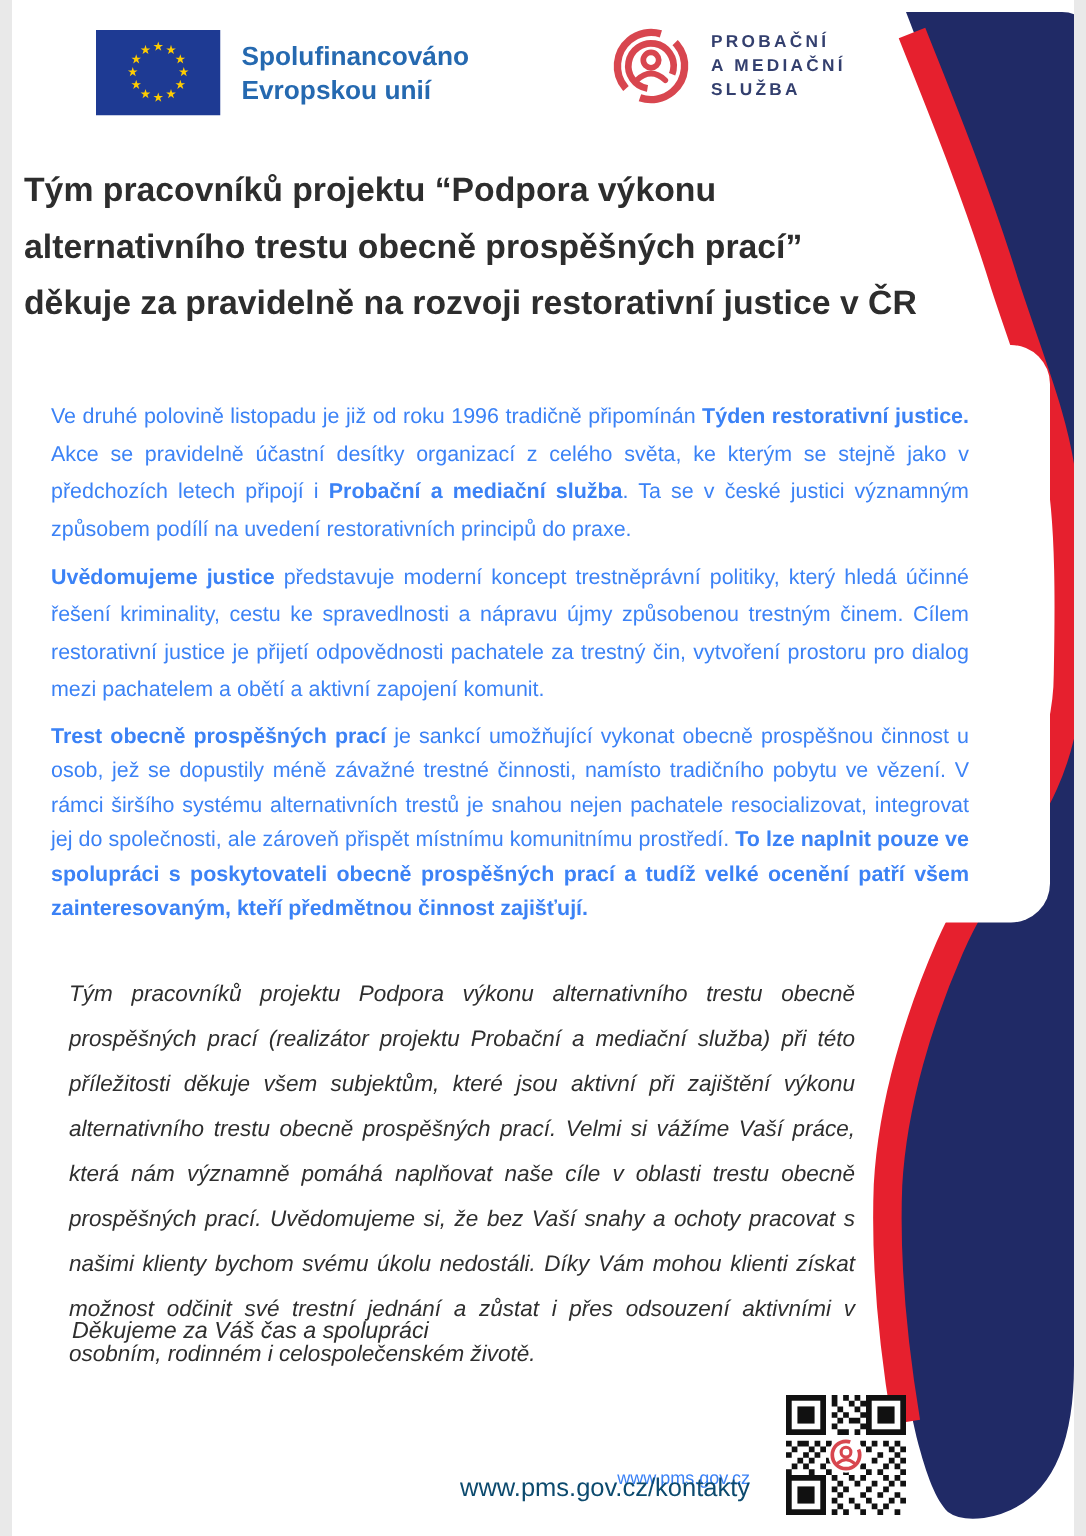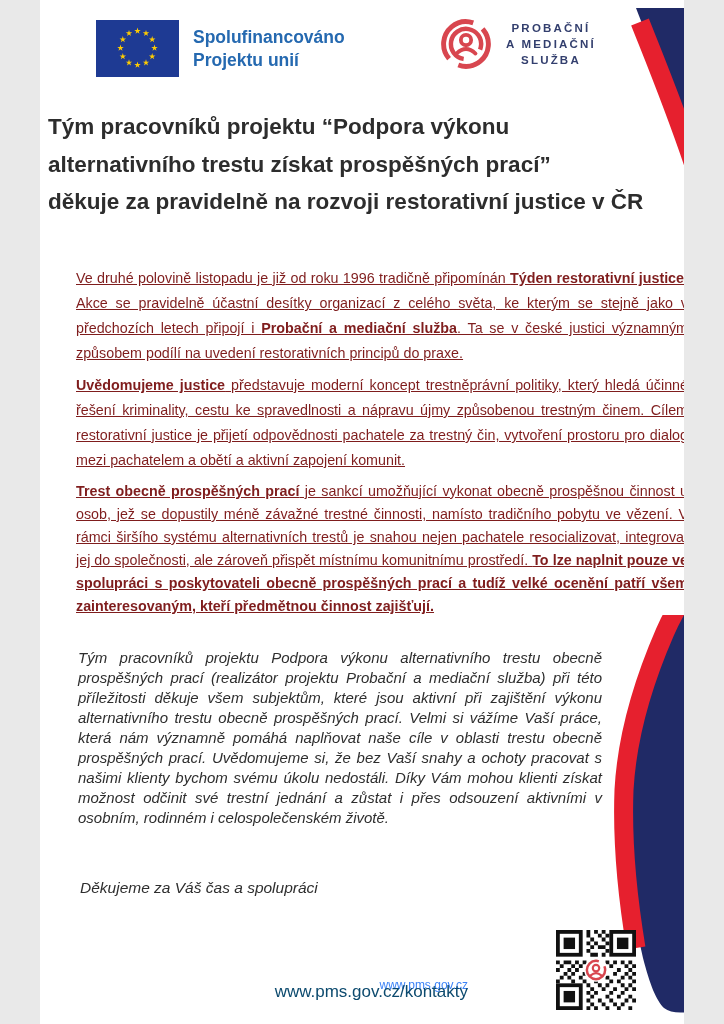--- a/index.html
+++ b/index.html
@@ -1,47 +1,47 @@
 <!DOCTYPE html>
 <html lang="cs"><head>
 <meta charset="utf-8">
 <style>
   html,body{margin:0;padding:0;background:#e9e9e9;}
   .page{
     position:relative;
-    width:644px;height:1024px;
+    width:708px;height:1024px;
     margin:0 auto;
     background:#ffffff;
     overflow:hidden;
     font-family:"Liberation Sans",sans-serif;
     color:#2e2e2e;
   }
   .decor{position:absolute;inset:0;z-index:1;}
   .layer{position:absolute;z-index:2;}
 
   
   .eu-badge{left:56px;top:20px;display:flex;align-items:center;gap:14px;}
   .eu-text{font-size:17.5px;font-weight:bold;color:#2569b0;line-height:23px;}
   .pms-badge{left:398px;top:16px;display:flex;align-items:center;gap:12px;}
-  .pms-text{font-size:11.5px;font-weight:600;letter-spacing:2.2px;color:#333f6e;line-height:16px;text-align:center;}
+  .pms-text{font-size:11.5px;font-weight:600;letter-spacing:2.2px;color:#333f6e;line-height:16px;}
 
   
   .title{left:8px;top:108px;width:670px;
          font-size:22.5px;line-height:37.5px;font-weight:bold;color:#2d2d2d;}
   .title span{display:block;}
 
   
-  .body-text{left:36px;top:266px;width:612px;text-align:justify;color:#7f1d1d;text-decoration:underline;}
+  .body-text{left:26px;top:266px;width:612px;text-align:justify;color:#3b82f6;}
   .body-text p{margin:0 0 7px 0;font-size:14.3px;line-height:25px;}
   .body-text p.tight{line-height:23px;margin-bottom:0;}
   .b{font-weight:bold;}
 
   
   .thanks{left:38px;top:648px;width:524px;font-style:italic;
-          font-size:15px;line-height:20px;text-align:justify;color:#2e2e2e;}
+          font-size:15px;line-height:30px;text-align:justify;color:#2e2e2e;}
   .closing{left:40px;top:874px;font-style:italic;font-size:15.5px;line-height:27px;color:#2e2e2e;}
   .closing span{display:block;}
 
   
   .url1{right:216px;top:978px;font-size:12px;color:#3b82f6;text-decoration:none;}
   .url2{right:216px;top:982px;font-size:17px;color:#0c4a6e;text-decoration:none;}
   .qr{left:516px;top:930px;width:80px;height:80px;}
 </style>
 </head>
 <body>
@@ -95,21 +95,21 @@
       <use href="#star" transform="translate(50,42.7)"></use>
       <use href="#star" transform="translate(41.5,45)"></use>
       <use href="#star" transform="translate(33,42.7)"></use>
       <use href="#star" transform="translate(26.8,36.5)"></use>
       <use href="#star" transform="translate(24.5,28)"></use>
       <use href="#star" transform="translate(26.8,19.5)"></use>
       <use href="#star" transform="translate(33,13.3)"></use>
     </svg>
     <div class="eu-text">
       <span style="display:block">Spolufinancováno</span>
-      <span style="display:block">Projektu unií</span>
+      <span style="display:block">Evropskou unií</span>
     </div>
   </div>
 
   <div class="layer pms-badge">
     <svg width="56" height="56" viewBox="0 0 50 50">
       <g fill="none" stroke="#d8464f">
         <circle cx="25" cy="25" r="20" stroke-width="4.4" stroke-dasharray="52 10" transform="rotate(-40 25 25)"></circle>
         <circle cx="25" cy="25" r="13.5" stroke-width="4" stroke-dasharray="66 18" transform="rotate(100 25 25)"></circle>
         <circle cx="25" cy="21.5" r="4.6" stroke-width="3.4"></circle>
         <path d="M16.5 33.5 Q25 25.5 33.5 33.5" stroke-width="3.4" stroke-linecap="round"></path>
@@ -117,21 +117,21 @@
     </svg>
     <div class="pms-text">
       <span style="display:block">PROBAČNÍ</span>
       <span style="display:block">A MEDIAČNÍ</span>
       <span style="display:block">SLUŽBA</span>
     </div>
   </div>
 
   <h1 class="layer title" style="margin:0;">
     <span>Tým pracovníků projektu “Podpora výkonu</span>
-    <span>alternativního trestu získat prospěšných prací”</span>
+    <span>alternativního trestu obecně prospěšných prací”</span>
     <span>děkuje za pravidelně na rozvoji restorativní justice v ČR</span>
   </h1>
 
   <div class="layer body-text">
     <p><span>Ve druhé polovině listopadu je již od roku 1996 tradičně připomínán </span><span class="b">Týden restorativní justice.</span><span> Akce se pravidelně účastní desítky organizací z celého světa, ke kterým se stejně jako v předchozích letech připojí i </span><span class="b">Probační a mediační služba</span><span>. Ta se v české justici významným způsobem podílí na uvedení restorativních principů do praxe.</span></p>
     <p><span class="b">Uvědomujeme justice</span><span> představuje moderní koncept trestněprávní politiky, který hledá účinné řešení kriminality, cestu ke spravedlnosti a nápravu újmy způsobenou trestným činem. Cílem restorativní justice je přijetí odpovědnosti pachatele za trestný čin, vytvoření prostoru pro dialog mezi pachatelem a obětí a aktivní zapojení komunit.</span></p>
     <p class="tight"><span class="b">Trest obecně prospěšných prací</span><span> je sankcí umožňující vykonat obecně prospěšnou činnost u osob, jež se dopustily méně závažné trestné činnosti, namísto tradičního pobytu ve vězení. V rámci širšího systému alternativních trestů je snahou nejen pachatele resocializovat, integrovat jej do společnosti, ale zároveň přispět místnímu komunitnímu prostředí. </span><span class="b">To lze naplnit pouze ve spolupráci s poskytovateli obecně prospěšných prací a tudíž velké ocenění patří všem zainteresovaným, kteří předmětnou činnost zajišťují.</span></p>
   </div>
 
   <div class="layer thanks">Tým pracovníků projektu Podpora výkonu alternativního trestu obecně prospěšných prací (realizátor projektu Probační a mediační služba) při této příležitosti děkuje všem subjektům, které jsou aktivní při zajištění výkonu alternativního trestu obecně prospěšných prací. Velmi si vážíme Vaší práce, která nám významně pomáhá naplňovat naše cíle v oblasti trestu obecně prospěšných prací. Uvědomujeme si, že bez Vaší snahy a ochoty pracovat s našimi klienty bychom svému úkolu nedostáli. Díky Vám mohou klienti získat možnost odčinit své trestní jednání a zůstat i přes odsouzení aktivními v osobním, rodinném i celospolečenském životě.</div>

